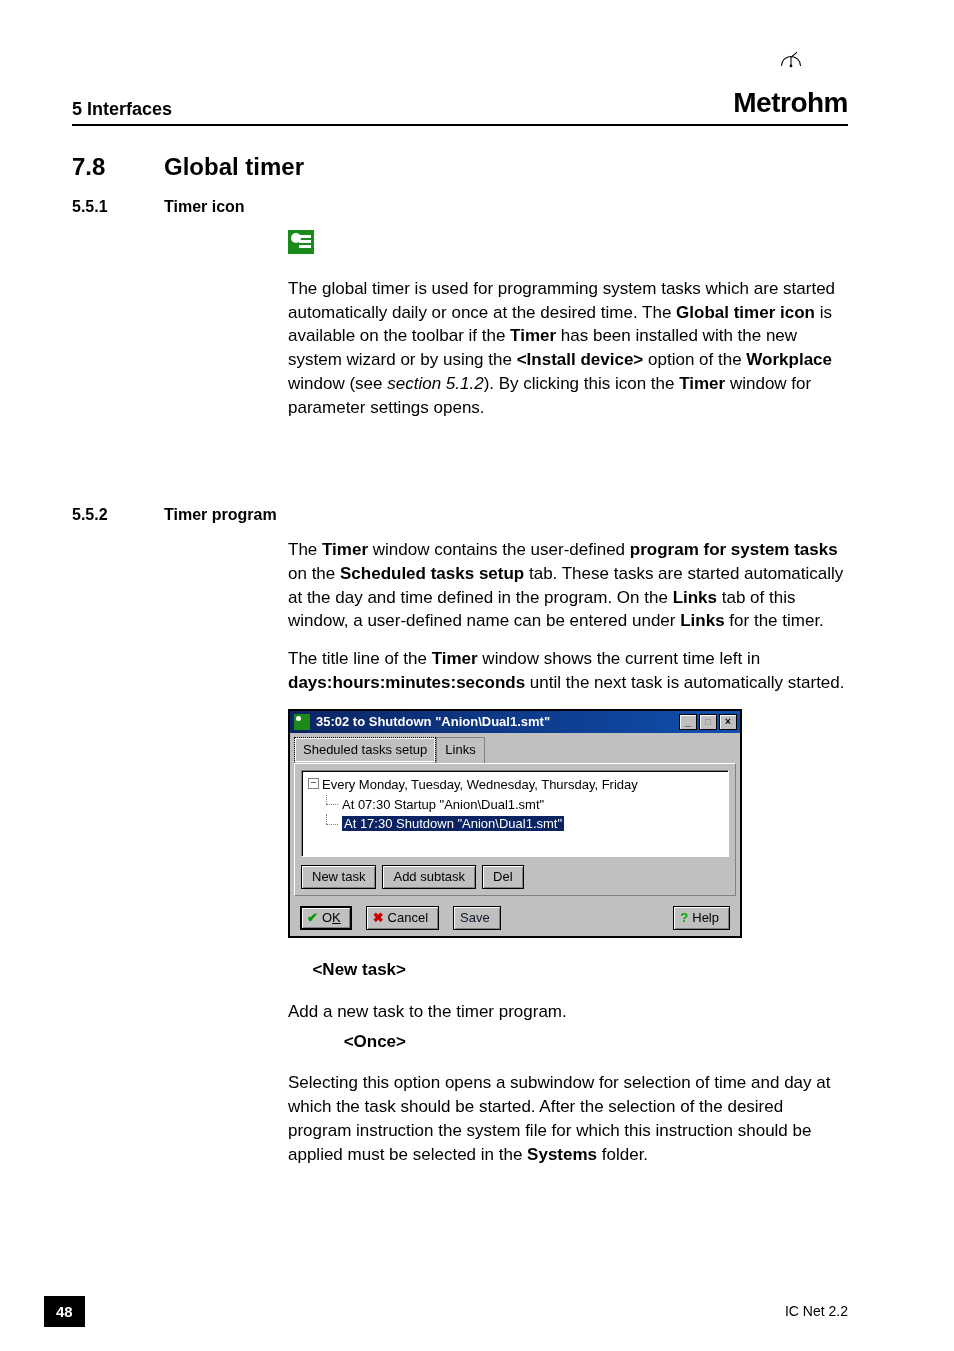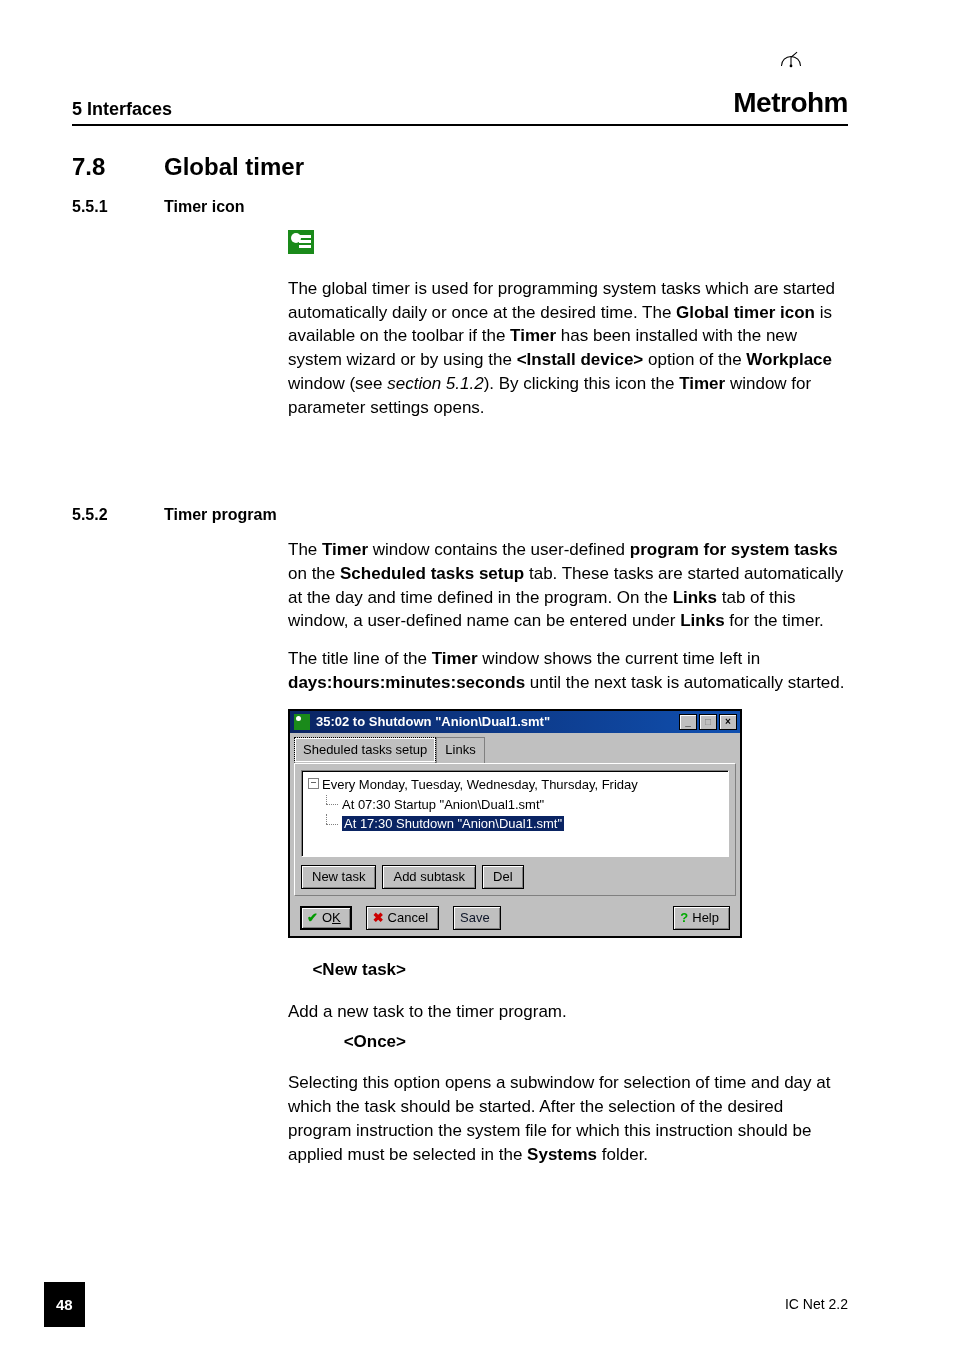--- a/index.html
+++ b/index.html
@@ -253,21 +253,21 @@
     left:0; right:0; bottom:24px;
     padding: 0 96px 0 44px;
     display:flex;
     justify-content:space-between;
     align-items:center;
     font-size:14px;
   }
   .pagenum-box {
     background:#000;
     color:#fff;
-    padding: 12px 12px;
+    padding: 5px 12px;
     font-weight:bold;
     font-size:15px;
   }
   .underl { text-decoration: underline; }
 </style>
 </head>
 <body>
 
 <div class="page">
 

